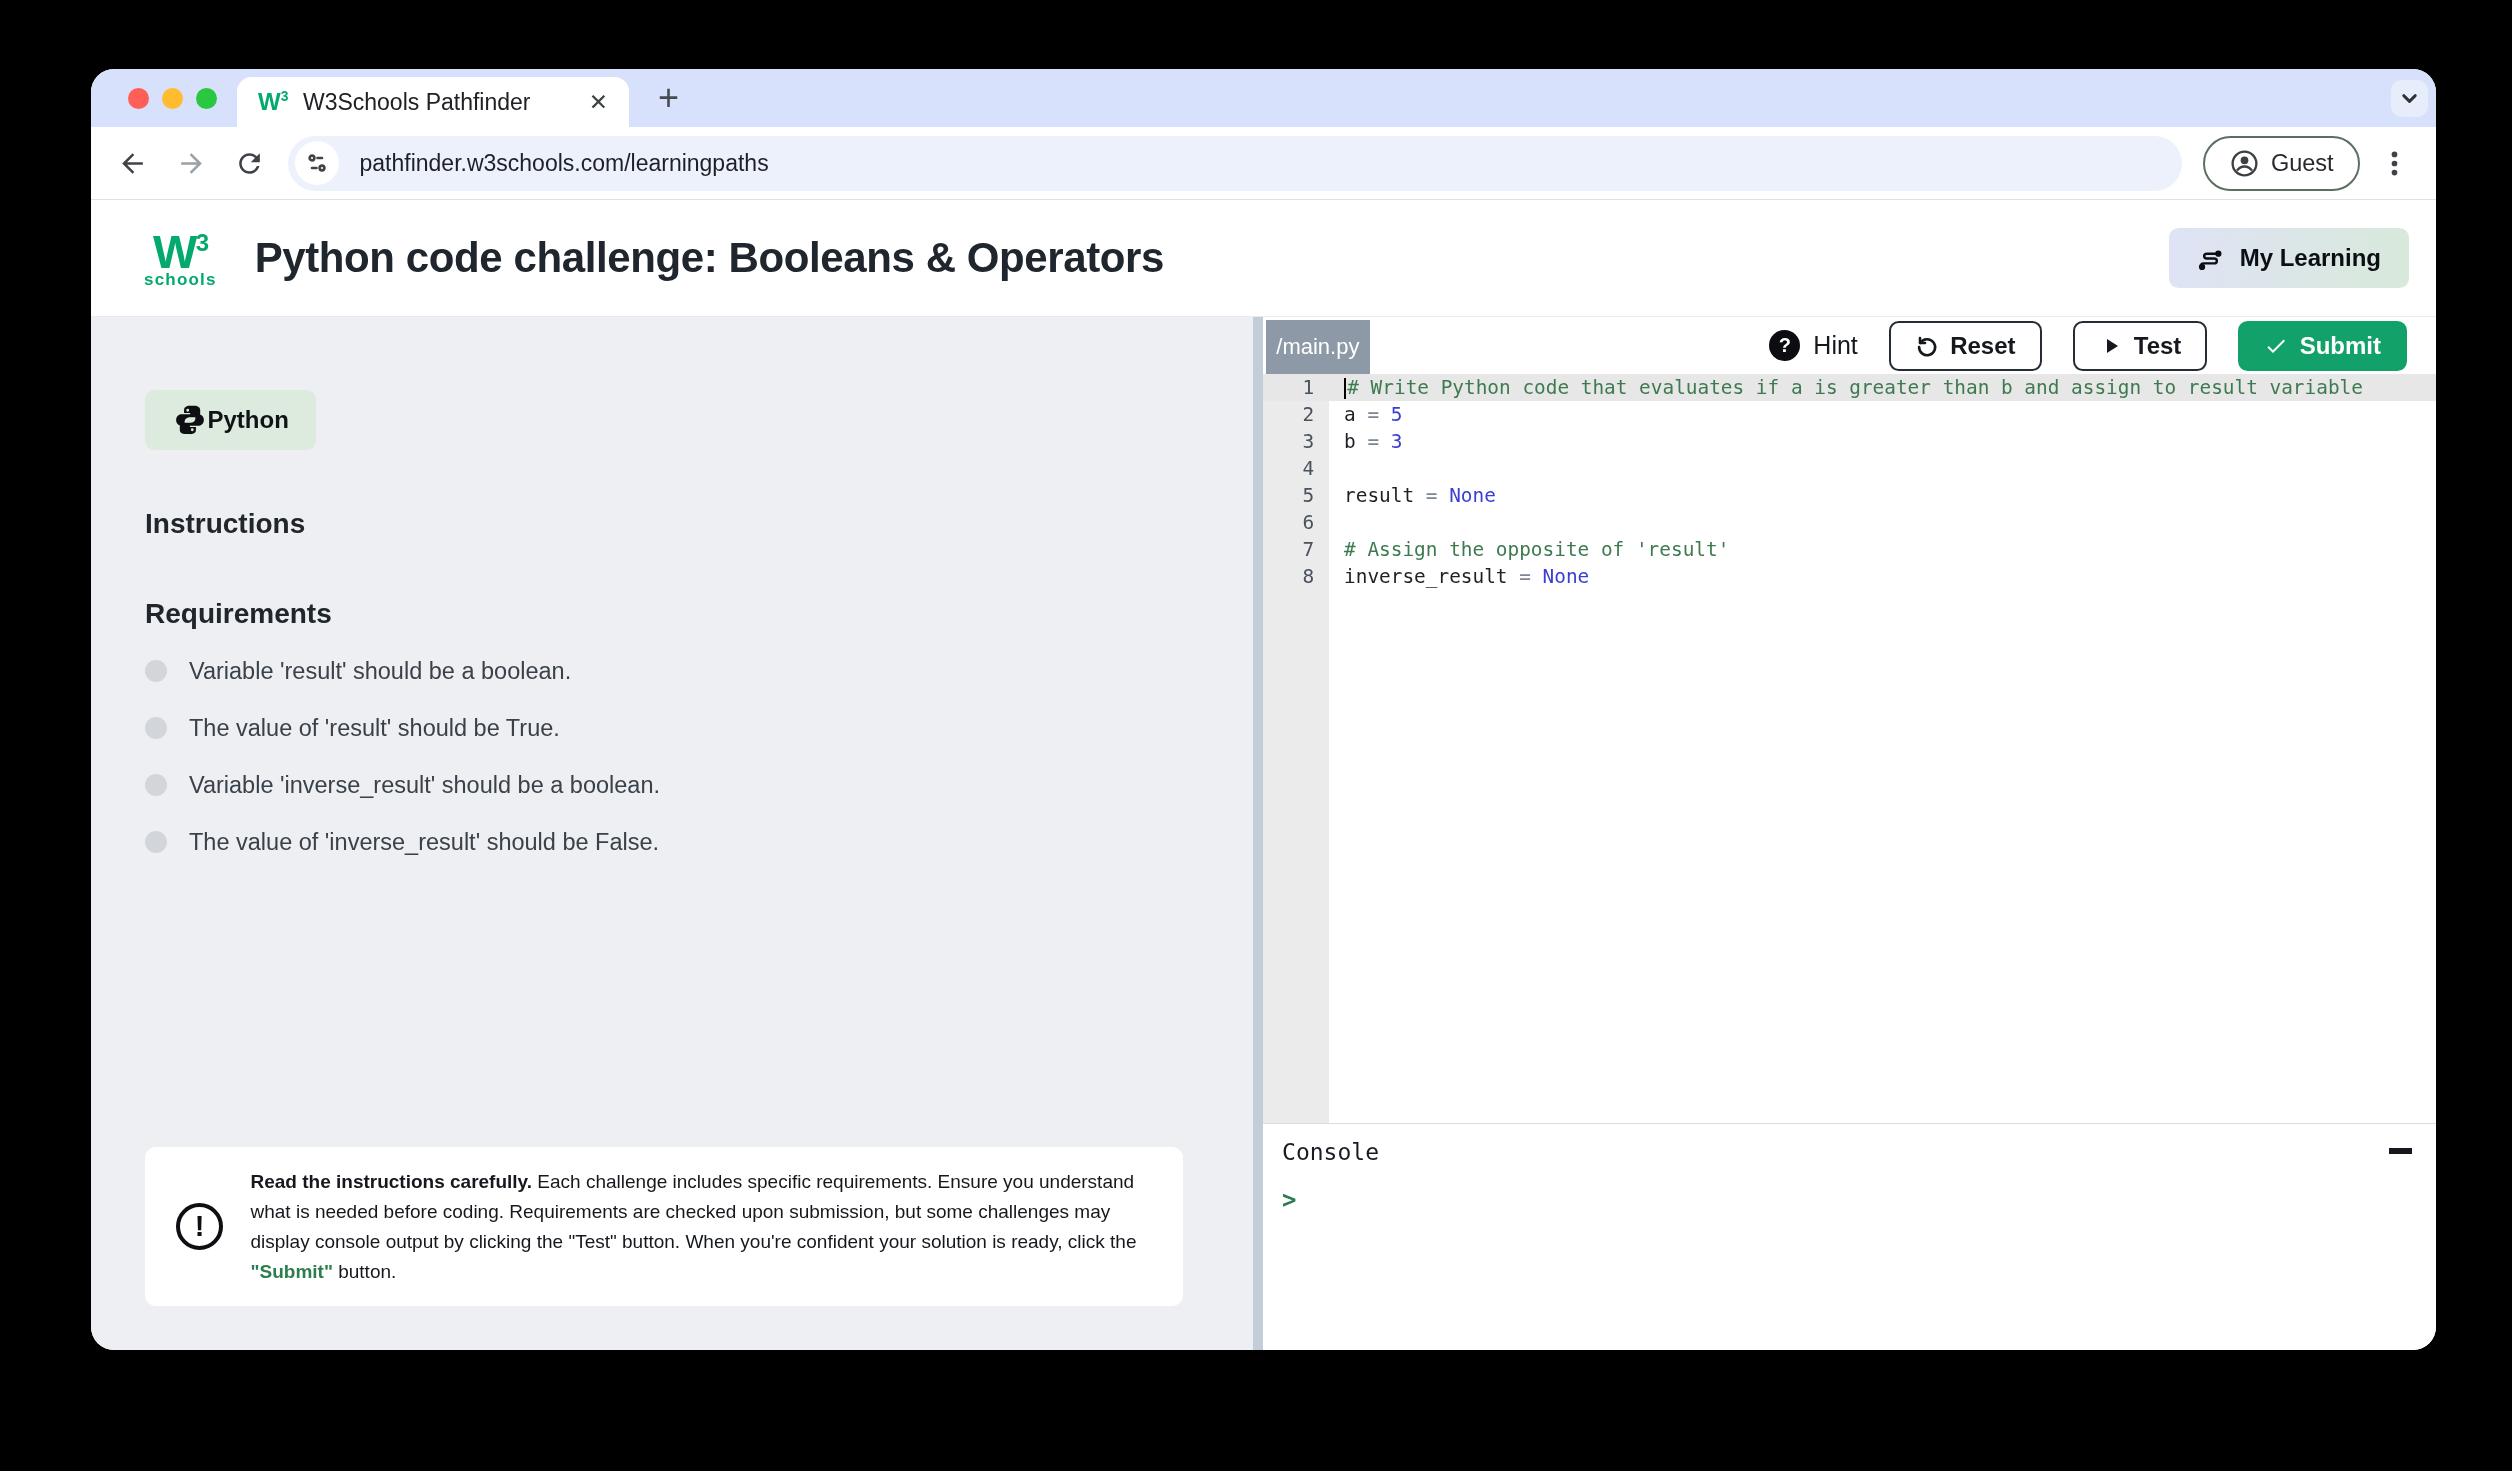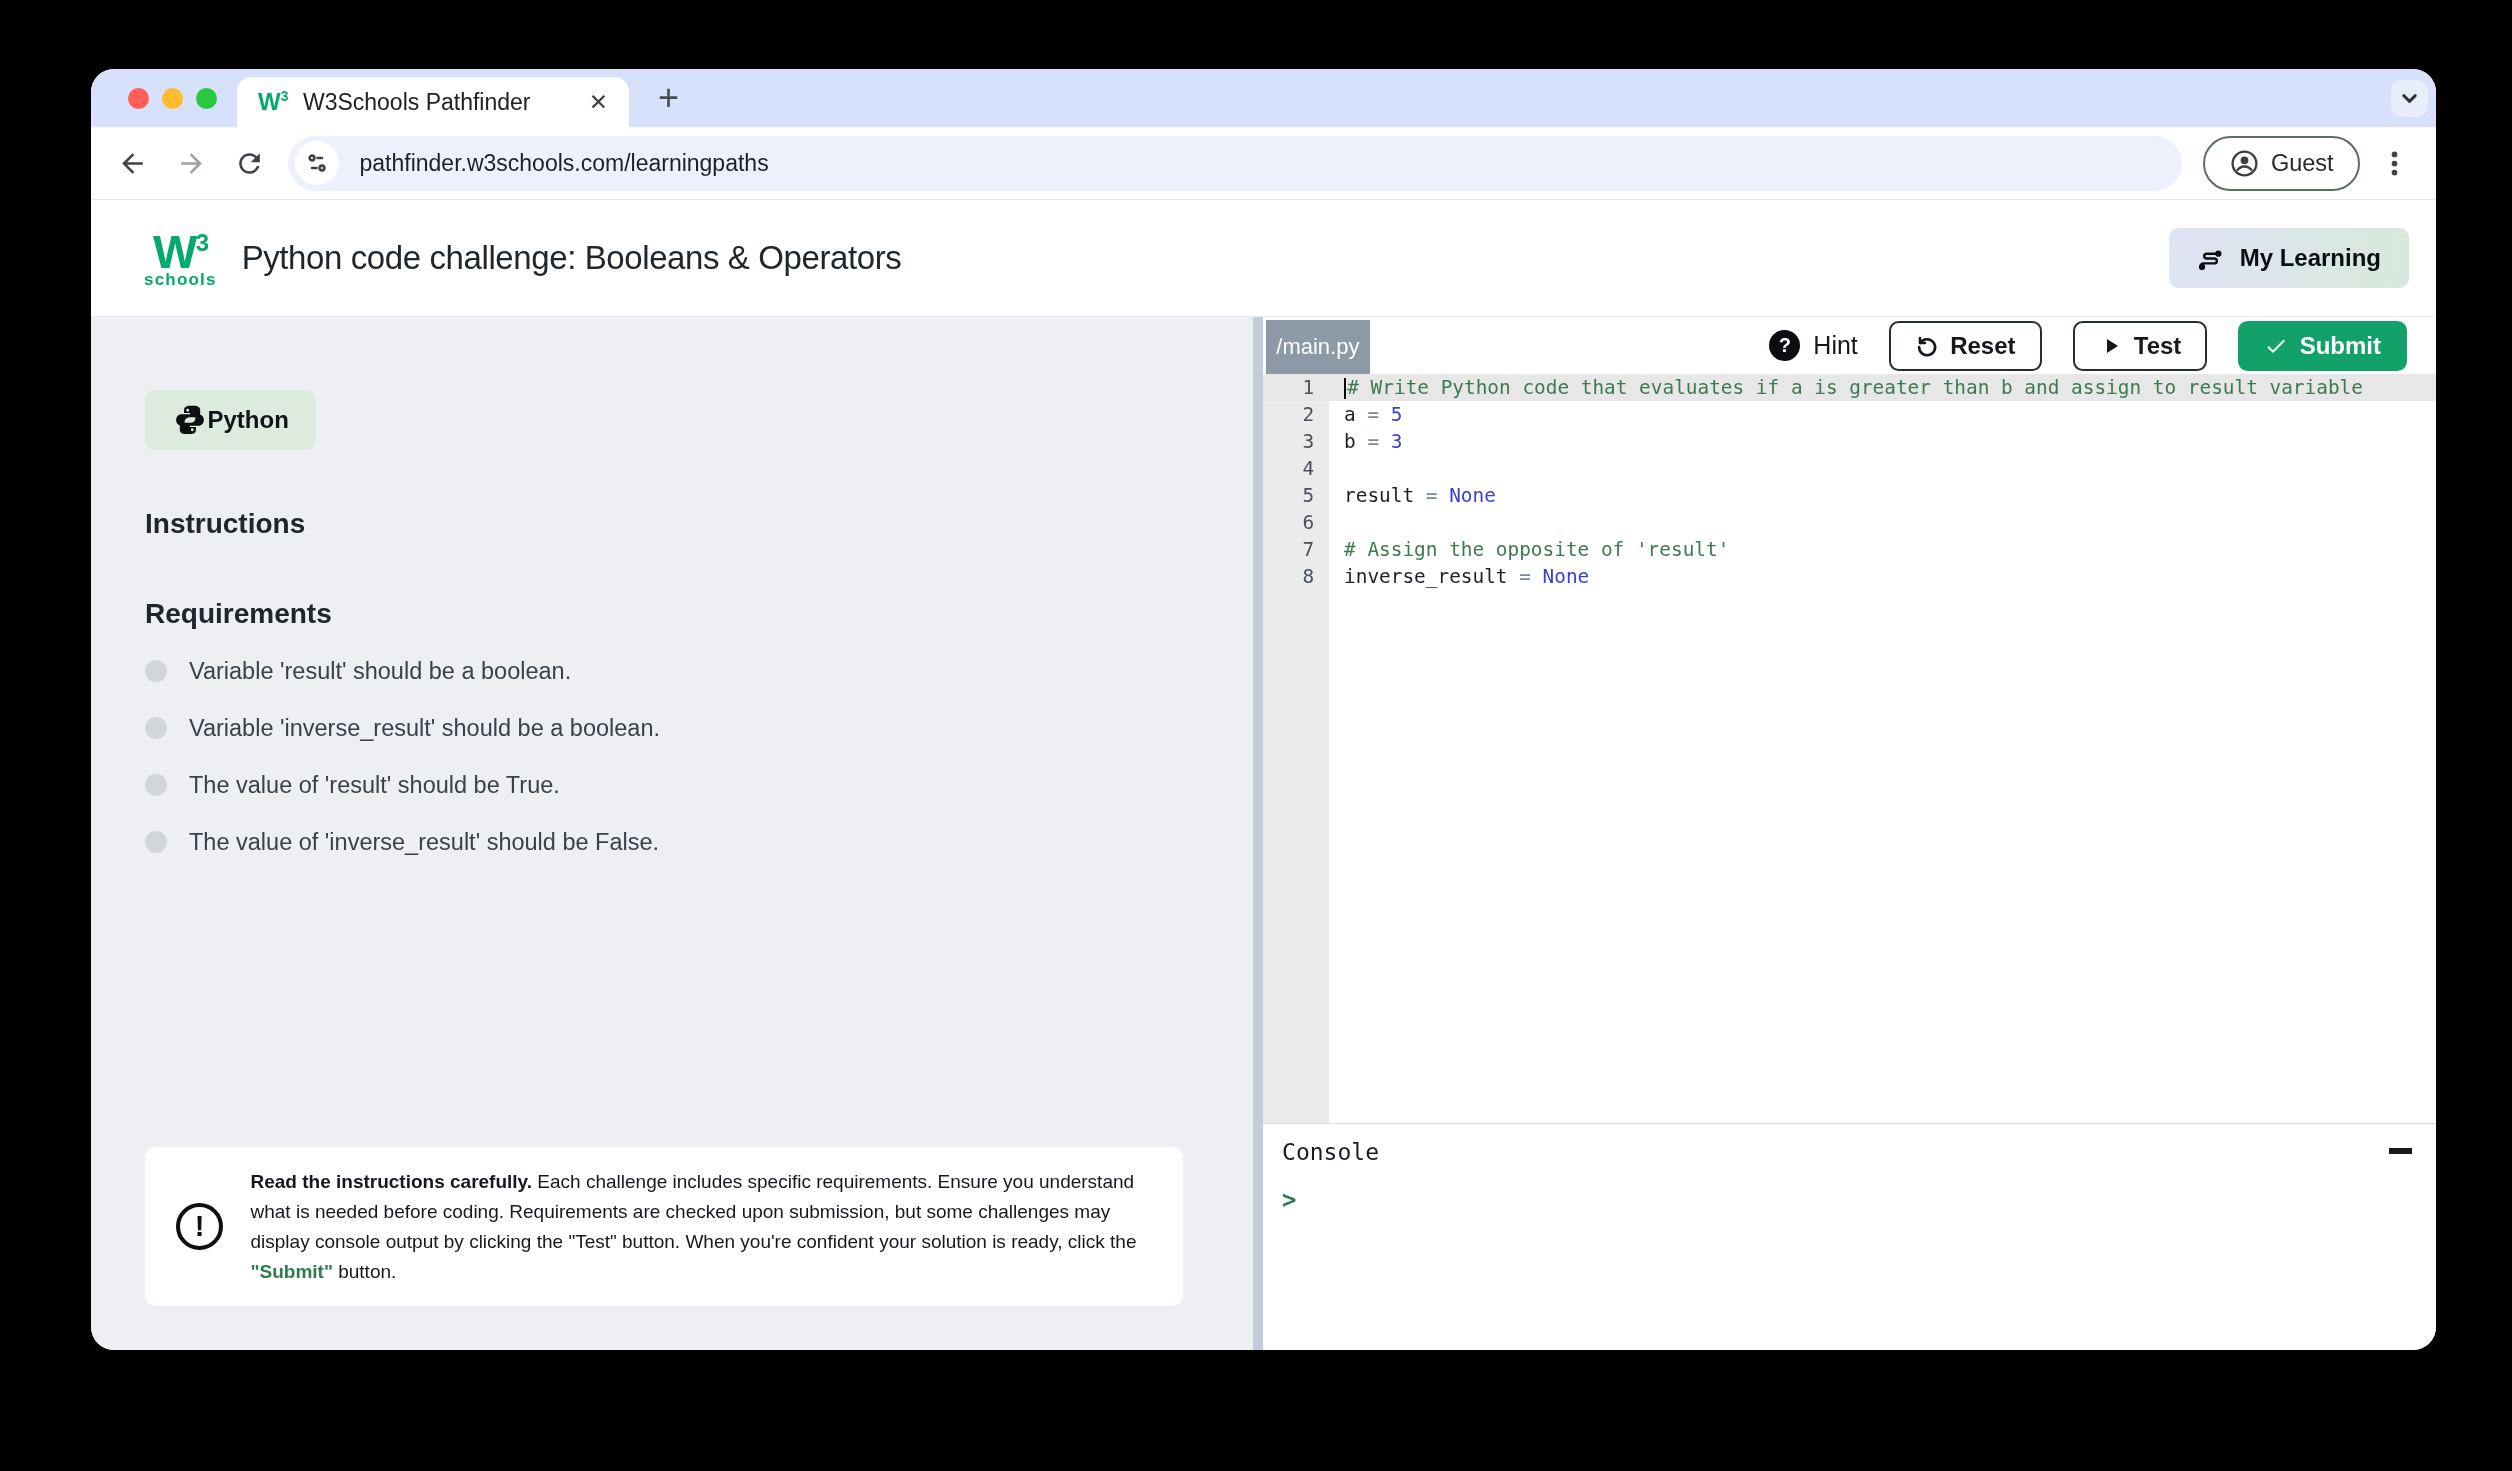--- a/index.html
+++ b/index.html
@@ -38,21 +38,21 @@
   .guest{height:55px;margin-left:21px;border:2px solid #5c6f60;border-radius:809px;display:flex;align-items:center;padding:0 24px;gap:11.3px;background:#fff;color:#26292d;}
   .guest .gt{font-size:23.5px;}
   .kebab{margin-left:19.4px;width:31px;height:31px;color:#3f4348;flex:none;}
 
   
   .site-header{height:117px;background:#fff;border-bottom:1.6px solid #e8eaef;display:flex;align-items:center;padding:0 27.5px 0 53px;}
   .w3logo{display:flex;flex-direction:column;align-items:center;color:var(--brand_green);line-height:1;}
   .w3logo .big{font-size:47px;font-weight:800;letter-spacing:-1.6px;}
   .w3logo .big sup{font-size:24px;}
   .w3logo .sub{font-size:17px;font-weight:700;letter-spacing:1.2px;margin-top:-3.2px;}
-  .page-title{margin-left:25px;font-size:33px;font-weight:400;color:#20262e;letter-spacing:-0.4px;}
+  .page-title{margin-left:38px;font-size:42px;font-weight:700;color:#20262e;letter-spacing:-0.4px;}
   .my-learning{margin-left:auto;height:60px;border-radius:9.7px;padding:0 27.5px;display:flex;align-items:center;gap:14.6px;background:linear-gradient(100deg,#dfe3f6 0%,#d8e9da 100%);border:none;font-family:inherit;font-size:24px;font-weight:700;color:#0b0f13;}
   .my-learning svg{width:29px;height:29px;}
 
   
   .content{display:flex;height:1033px;}
   .left-panel{width:1162px;background:var(--left_panel);position:relative;flex:none;}
   .left-inner{padding:73px 71px 0 54px;}
   .lang-badge{display:inline-flex;align-items:center;height:60px;border-radius:9.7px;background:var(--badge_green);padding:0 27.5px;gap:1px;}
   .lang-badge svg{width:34px;height:34px;}
   .lang-badge .lb{font-size:24px;font-weight:600;color:#101418;}
@@ -189,25 +189,25 @@
           <h2 class="sec-title">Instructions</h2>
 
           <h2 class="sec-title">Requirements</h2>
           <div class="req-list">
               <div class="req-item">
                 <span class="req-bullet"></span>
                 <span class="req-text">Variable 'result' should be a boolean.</span>
               </div>
               <div class="req-item">
                 <span class="req-bullet"></span>
-                <span class="req-text">Variable 'inverse_result' should be a boolean.</span>
+                <span class="req-text">The value of 'result' should be True.</span>
               </div>
               <div class="req-item">
                 <span class="req-bullet"></span>
-                <span class="req-text">The value of 'result' should be True.</span>
+                <span class="req-text">Variable 'inverse_result' should be a boolean.</span>
               </div>
               <div class="req-item">
                 <span class="req-bullet"></span>
                 <span class="req-text">The value of 'inverse_result' should be False.</span>
               </div>
             </div>
         </div>
 
         <div class="note-card">
           <span class="note-icon">!</span>

